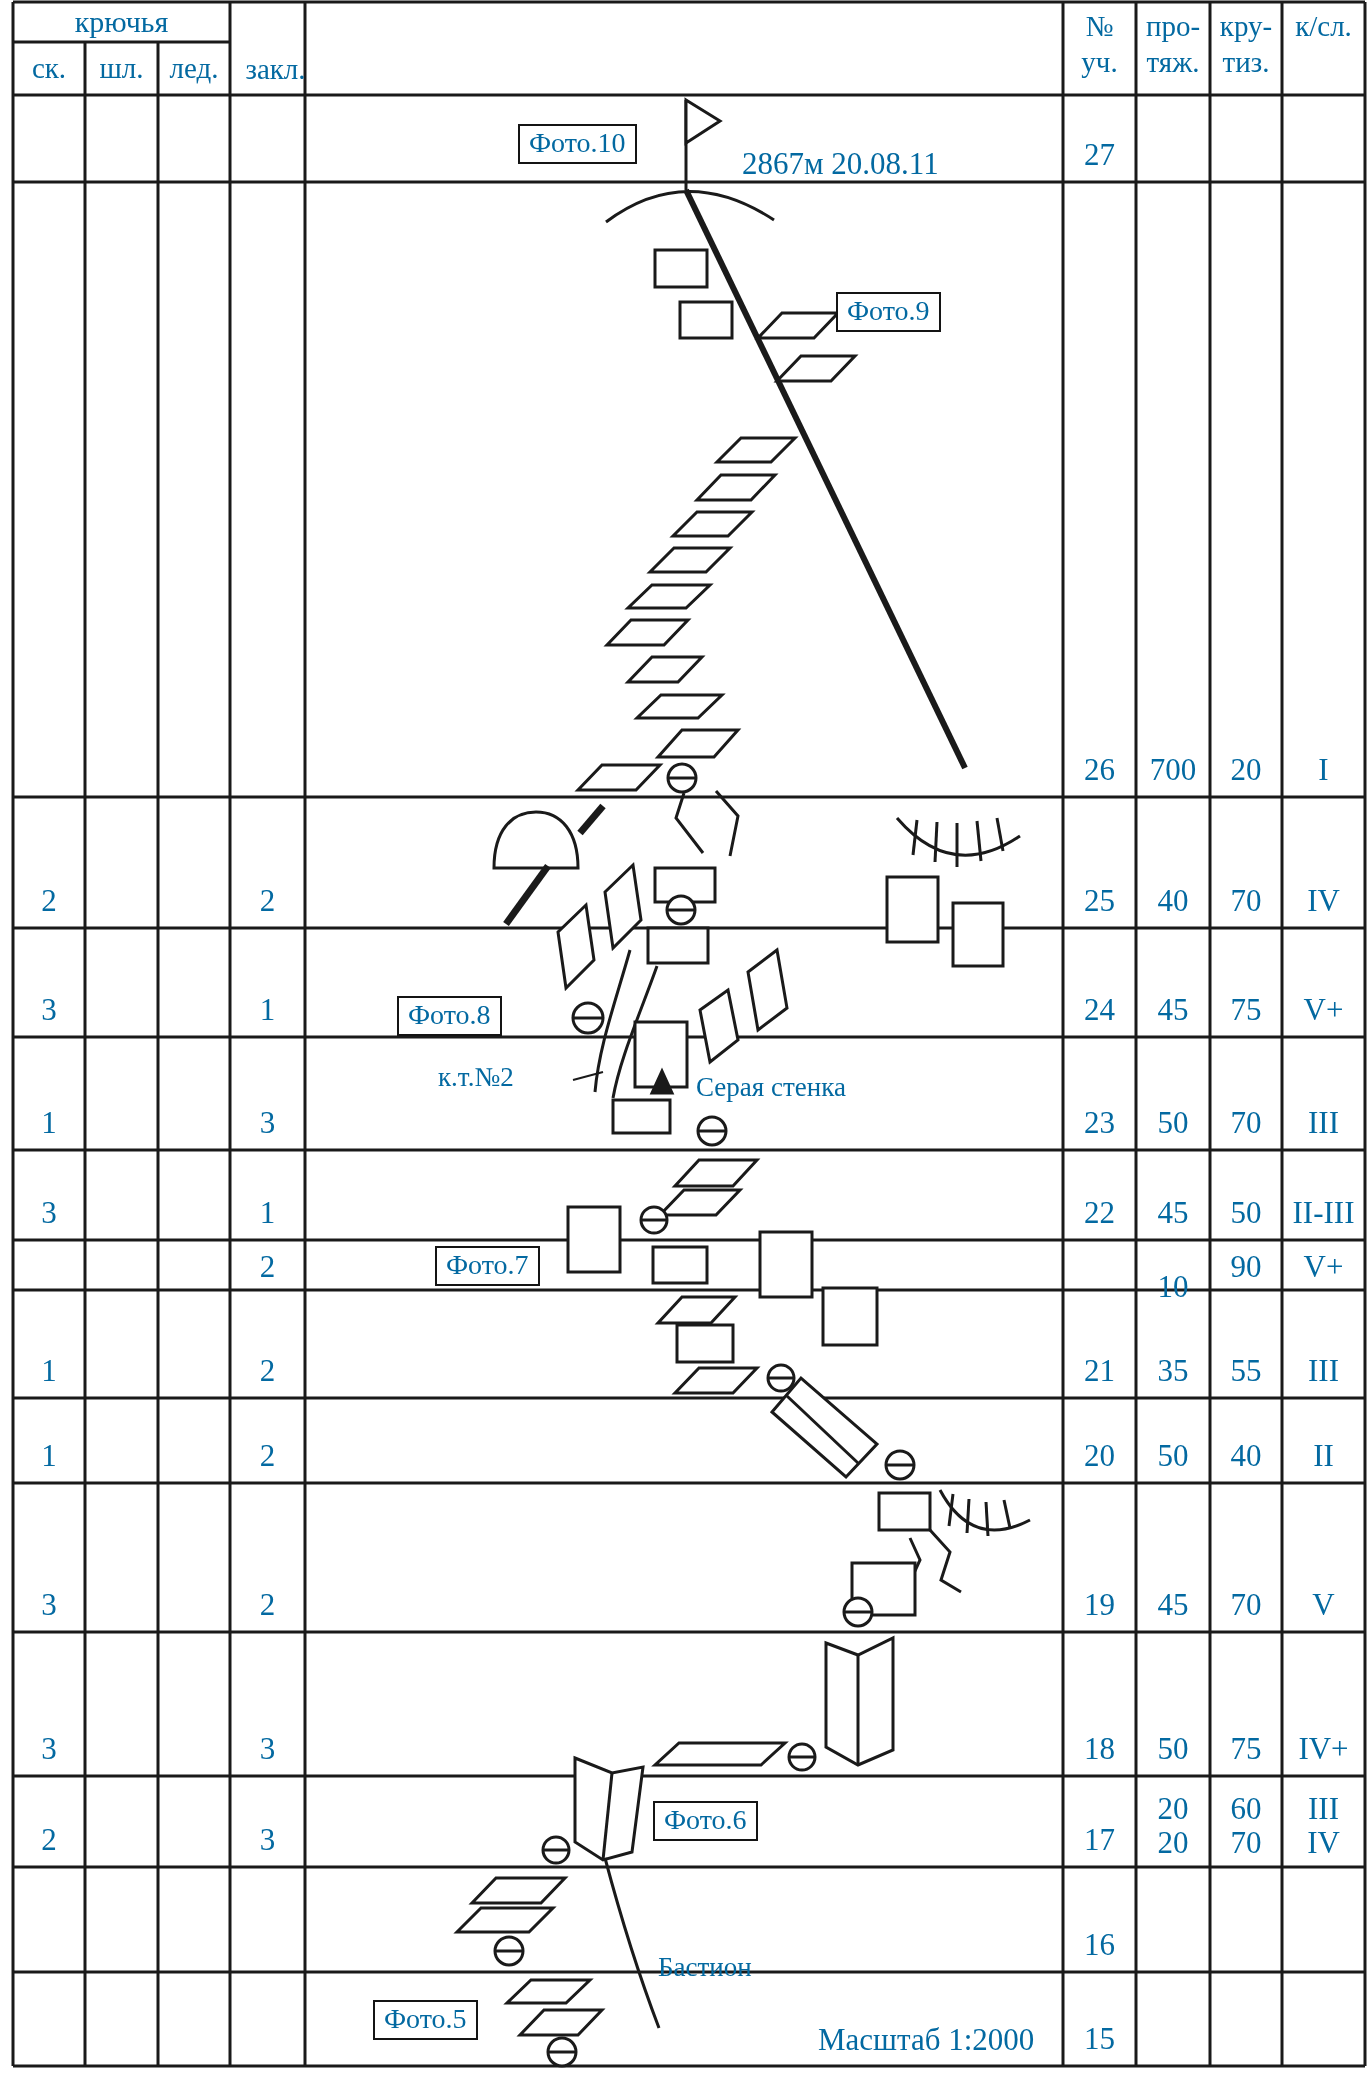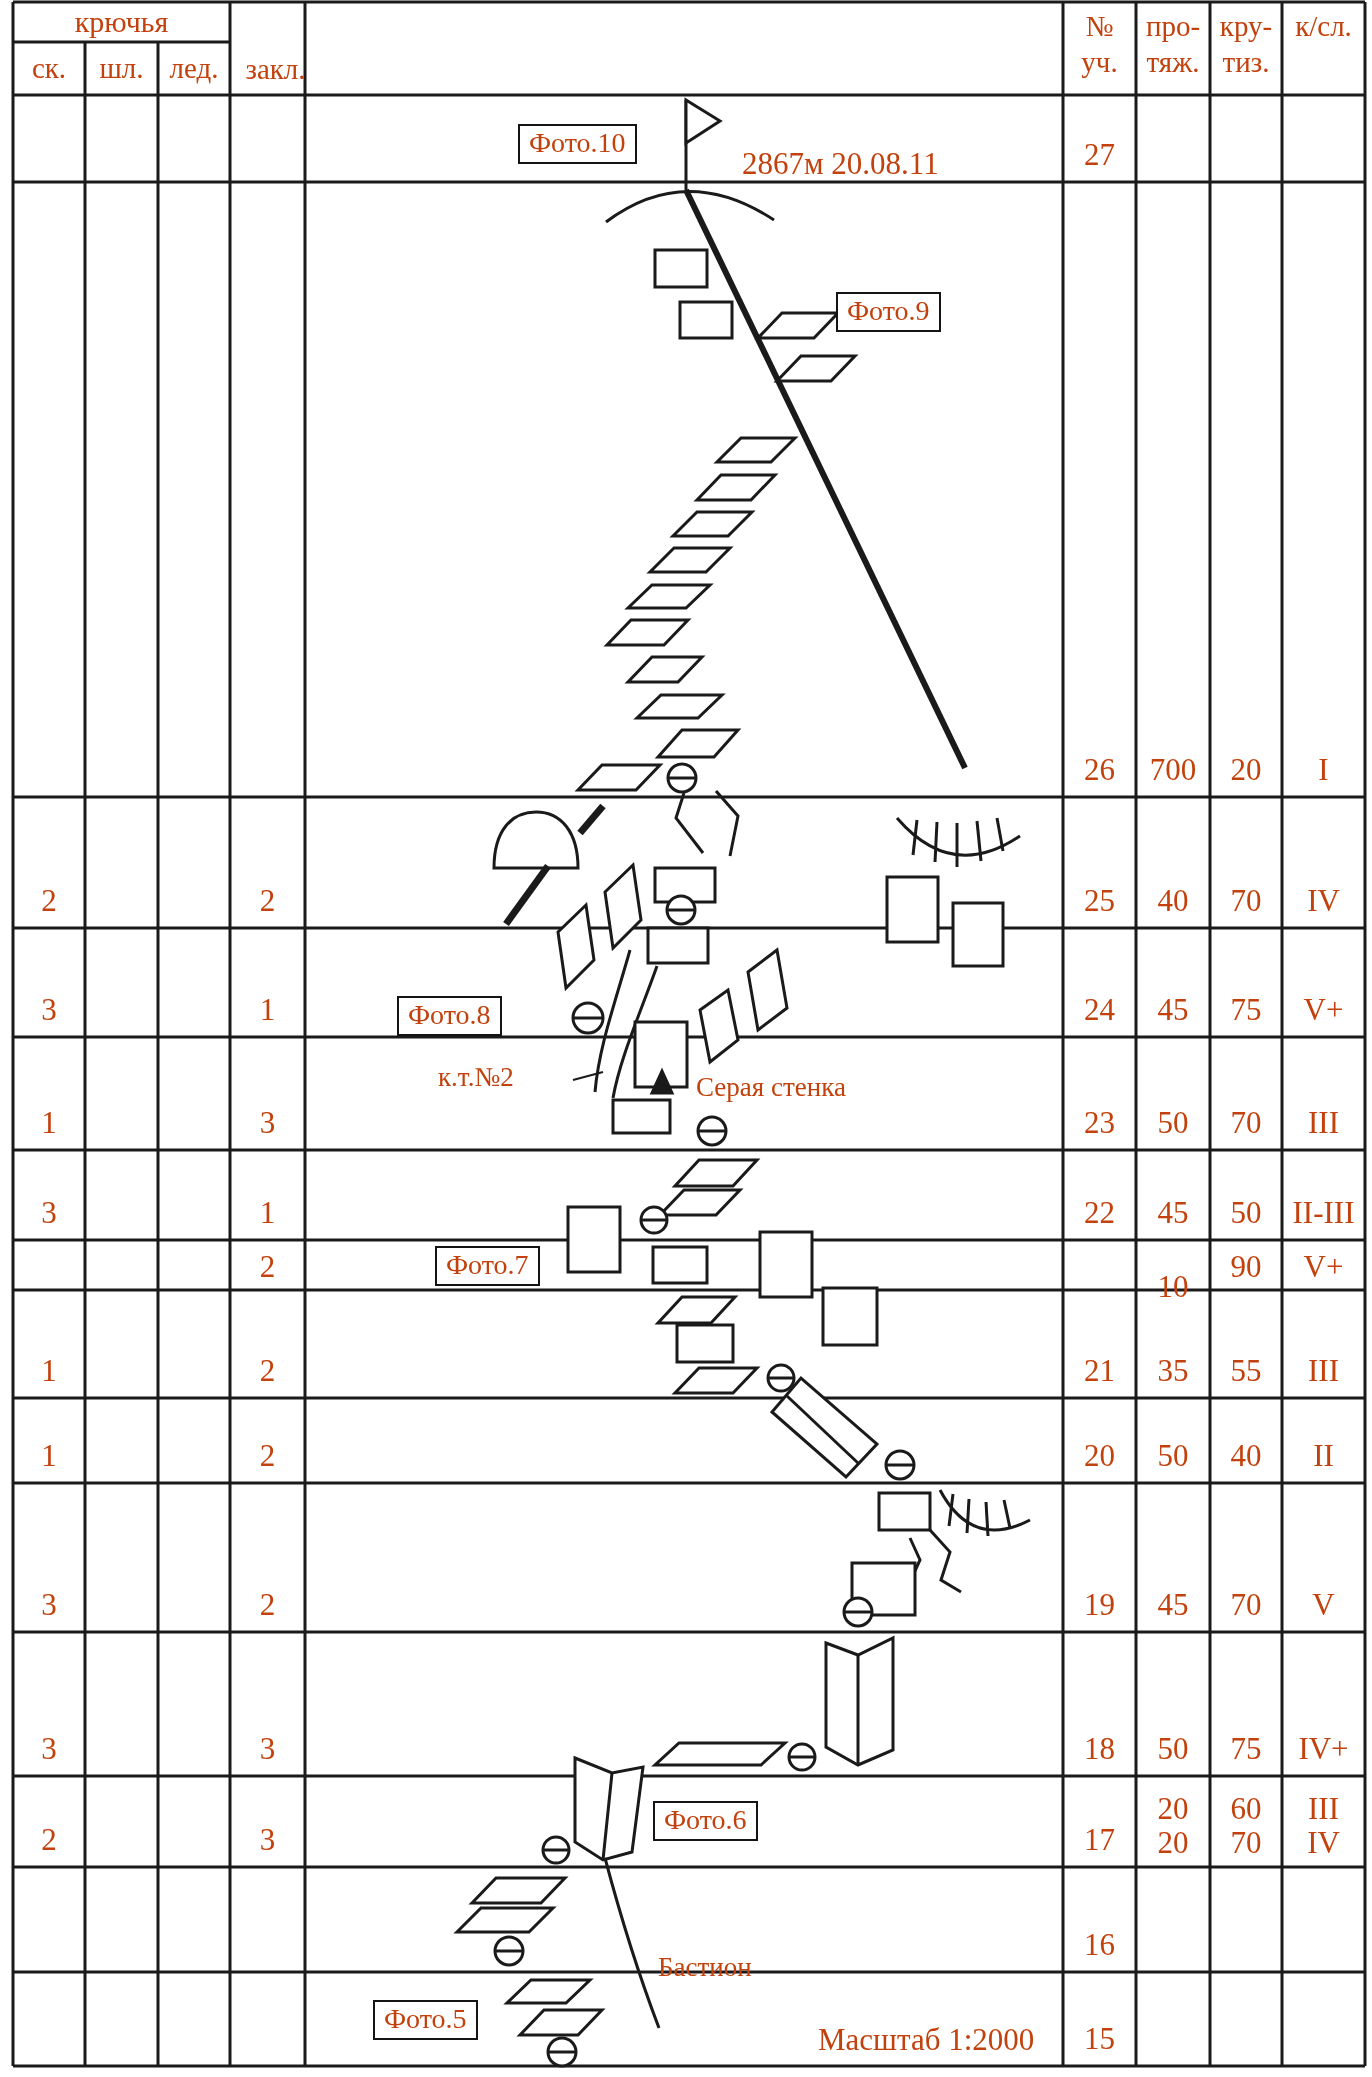--- a/index.html
+++ b/index.html
@@ -1,17 +1,17 @@
 <!DOCTYPE html>
 <html><head>
 <meta charset="utf-8">
 <style>
   html,body{margin:0;padding:0;background:#e8e8e8;}
   .page{position:relative;width:1372px;height:2077px;background:#ffffff;overflow:hidden;
-        font-family:"Liberation Serif","DejaVu Serif",serif;color:#c2410c;}
+        font-family:"Liberation Serif","DejaVu Serif",serif;color:#0369a1;}
   #diagram-svg{position:absolute;left:0;top:0;z-index:1;}
   .txt{position:absolute;z-index:2;white-space:pre-line;}
   .cell{position:absolute;z-index:2;display:flex;align-items:flex-end;justify-content:center;
         padding-bottom:9px;box-sizing:border-box;font-size:31px;line-height:1.12;
         white-space:pre-line;text-align:center;}
   .hdr{position:absolute;z-index:2;display:flex;align-items:center;justify-content:center;
        box-sizing:border-box;font-size:29px;text-align:center;white-space:pre-line;line-height:1.25;}
   .hdr.big{font-size:30px;}
   .hdr.bottom{align-items:flex-end;padding-bottom:8px;}
   .hdr.top{align-items:flex-start;padding-top:6px;}

